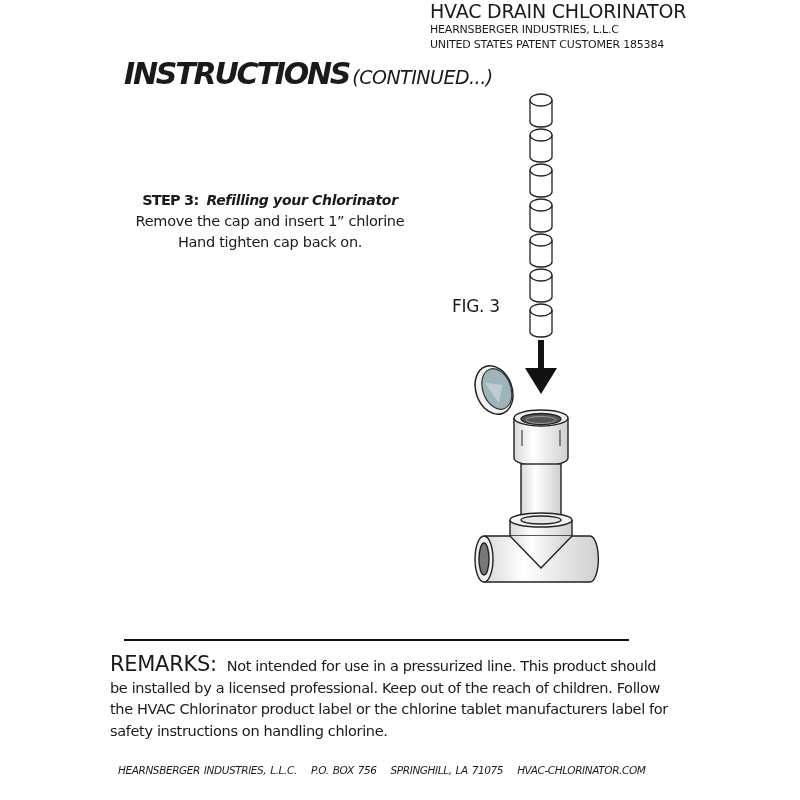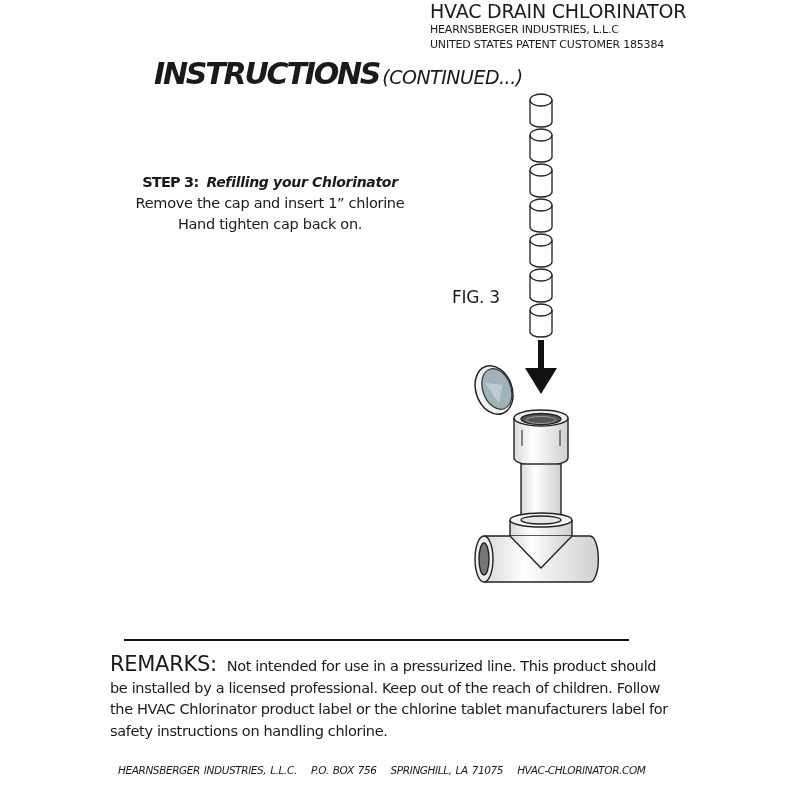--- a/index.html
+++ b/index.html
@@ -1,26 +1,26 @@
 <!DOCTYPE html>
 <html><head>
   <meta charset="utf-8">
   <style>
     html, body { margin: 0; padding: 0; background: #ffffff; }
     body { width: 800px; height: 800px; position: relative; overflow: hidden; font-family: "DejaVu Sans", "Liberation Sans", sans-serif; color: #1a1a1a; }
     .header { position: absolute; left: 430px; top: 0px; }
     .header .title { font-size: 19px; line-height: 22px; letter-spacing: -0.2px; }
     .header .sub { font-size: 11px; line-height: 15px; letter-spacing: -0.2px; }
-    .heading { position: absolute; left: 124px; top: 56px; white-space: nowrap; margin-left: 30px; }
+    .heading { position: absolute; left: 124px; top: 56px; white-space: nowrap; }
     .heading .main { font-family: "DejaVu Sans", sans-serif; font-weight: bold; font-style: italic; font-size: 30px; letter-spacing: -2.2px; }
     .heading .cont { font-style: italic; font-size: 19px; letter-spacing: -0.5px; margin-left: 3px; }
-    .step { position: absolute; left: 100px; top: 172px; width: 340px; text-align: center; font-size: 14.5px; line-height: 21px; letter-spacing: -0.3px; }
+    .step { position: absolute; left: 100px; top: 190px; width: 340px; text-align: center; font-size: 14.5px; line-height: 21px; letter-spacing: -0.3px; }
     .step .label { font-weight: bold; letter-spacing: -0.8px; }
     .step .subtitle { font-style: italic; font-weight: bold; margin-left: 8px; font-size: 14px; }
-    .figlabel { position: absolute; left: 452px; top: 287px; font-size: 17px; letter-spacing: -0.3px; }
+    .figlabel { position: absolute; left: 452px; top: 296px; font-size: 17px; letter-spacing: -0.3px; }
     .figure { position: absolute; left: 470px; top: 88px; }
     .rule { position: absolute; left: 124px; top: 639px; width: 505px; height: 2px; background: #111; }
     .remarks { position: absolute; left: 110px; top: 654px; width: 560px; font-size: 14.5px; line-height: 21.5px; letter-spacing: -0.35px; }
     .remarks .label { font-size: 21px; letter-spacing: -0.3px; margin-right: 10px; }
     .footer { position: absolute; left: 118px; top: 764px; font-style: italic; font-size: 10.5px; letter-spacing: -0.4px; white-space: nowrap; word-spacing: 1px; }
     .footer span { margin-right: 14px; }
   </style>
 </head>
 <body>
 

